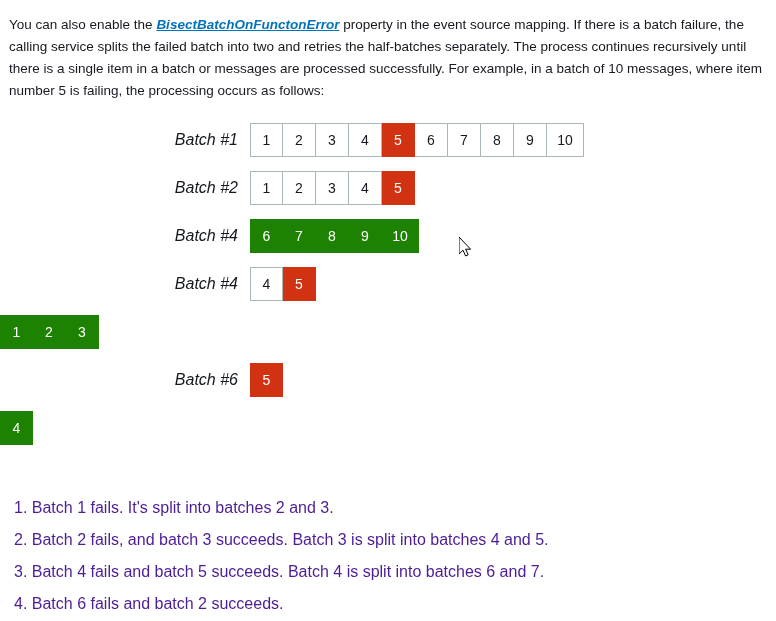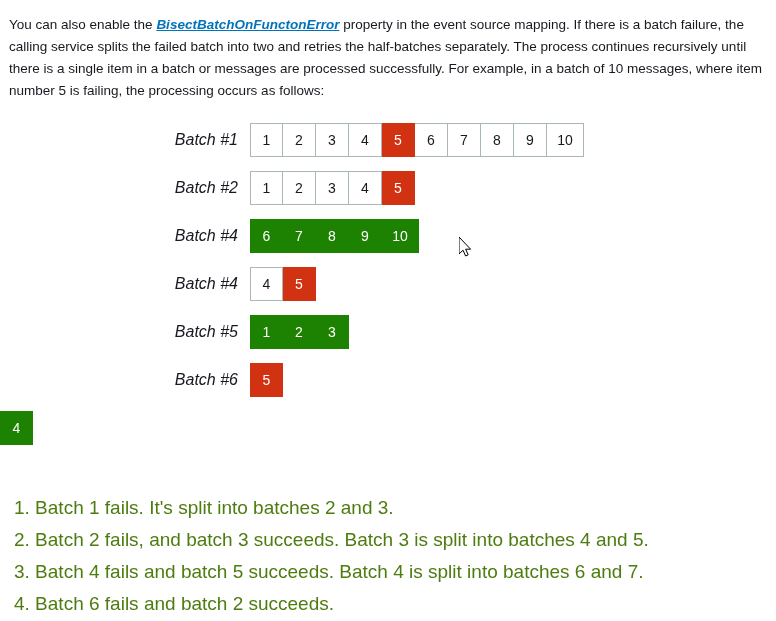--- a/index.html
+++ b/index.html
@@ -91,23 +91,23 @@
     width: 14px;
     height: 20px;
   }
   .steps {
     position: absolute;
     left: 14px;
     top: 492px;
     width: 740px;
   }
   .step {
-    font-size: 19px;
+    font-size: 16px;
     line-height: 32px;
-    color: #4d7c0f;
+    color: #4c1d95;
   }
 </style>
 </head>
 <body>
 
 <p class="intro"><span>You can also enable the </span><a class="link" href="#">BisectBatchOnFunctonError</a><span> property in the event source mapping. If there is a batch failure, the calling service splits the failed batch into two and retries the half-batches separately. The process continues recursively until there is a single item in a batch or messages are processed successfully. For example, in a batch of 10 messages, where item number 5 is failing, the processing occurs as follows:</span></p>
 
 <div class="diagram">
     <div class="batch-row">
       <div class="batch-label">Batch #1</div>
@@ -145,21 +145,20 @@
       </div>
     </div>
     <div class="batch-row">
       <div class="batch-label">Batch #4</div>
       <div class="cells">
         <div class="cell first">4</div>
         <div class="cell fail">5</div>
       </div>
     </div>
     <div class="batch-row">
-      <div class="batch-label">Batch #5</div>
       <div class="cells">
         <div class="cell first ok">1</div>
         <div class="cell ok">2</div>
         <div class="cell ok">3</div>
       </div>
     </div>
     <div class="batch-row">
       <div class="batch-label">Batch #6</div>
       <div class="cells">
         <div class="cell first fail">5</div>

